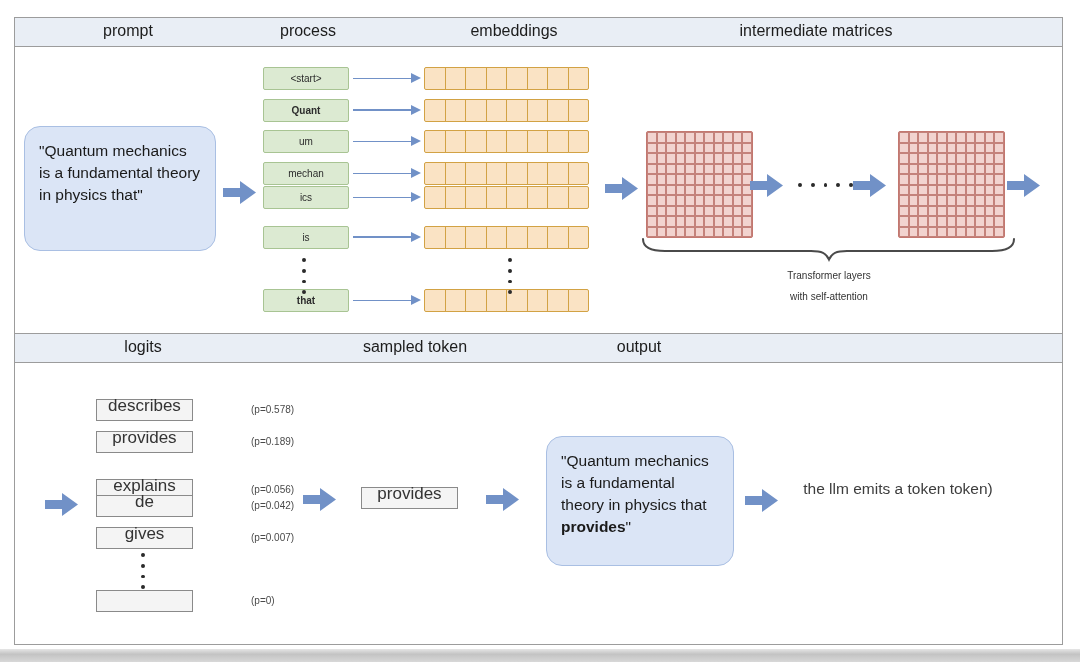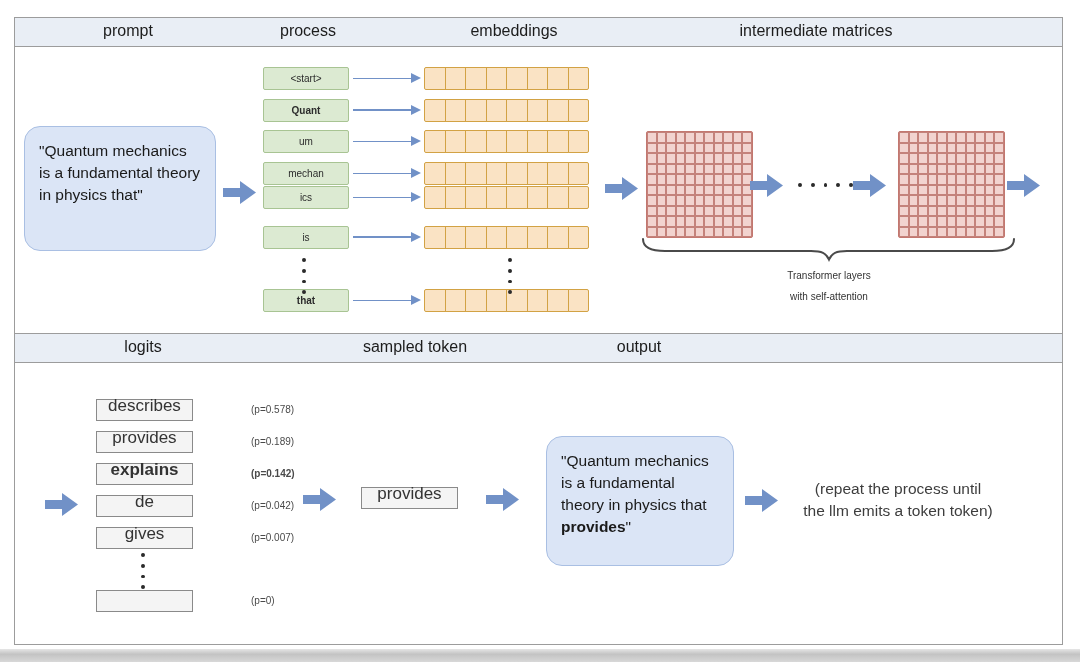--- a/index.html
+++ b/index.html
@@ -500,25 +500,25 @@
             <span>describes</span>
           </div>
           <div class="plabel">(p=0.578)</div>
         </div>
         <div class="lrow" style="top: 97px;">
           <div class="word-box">
             <span>provides</span>
           </div>
           <div class="plabel">(p=0.189)</div>
         </div>
-        <div class="lrow" style="top: 129px; font-weight: bold;">
+        <div class="lrow" style="top: 145px;">
           <div class="word-box">
             <span>explains</span>
           </div>
-          <div class="plabel">(p=0.142)</div>
+          <div class="plabel">(p=0.056)</div>
         </div>
         <div class="lrow" style="top: 160.5px;">
           <div class="word-box">
             <span>de</span>
           </div>
           <div class="plabel">(p=0.042)</div>
         </div>
         <div class="lrow" style="top: 192.5px;">
           <div class="word-box">
             <span>gives</span>
@@ -561,19 +561,18 @@
       <span>"Quantum mechanics is a fundamental theory in physics that </span><b>provides</b><span>"</span>
     </div>
 
     <div class="fat-arrow" style="left:730px;top:154px;">
       <svg width="34" height="25" viewBox="0 0 34 25">
           <path d="M0 8 L17 8 L17 1 L33 12.5 L17 24 L17 17 L0 17 Z" fill="#7191c7"></path>
         </svg>
     </div>
 
     <div class="repeat-note">
-      <div>(repeat the process until</div>
       <div>the llm emits a token token)</div>
     </div>
   </div>
 
   <div class="bottom-strip"></div>
 </div>
 
 </body></html>

